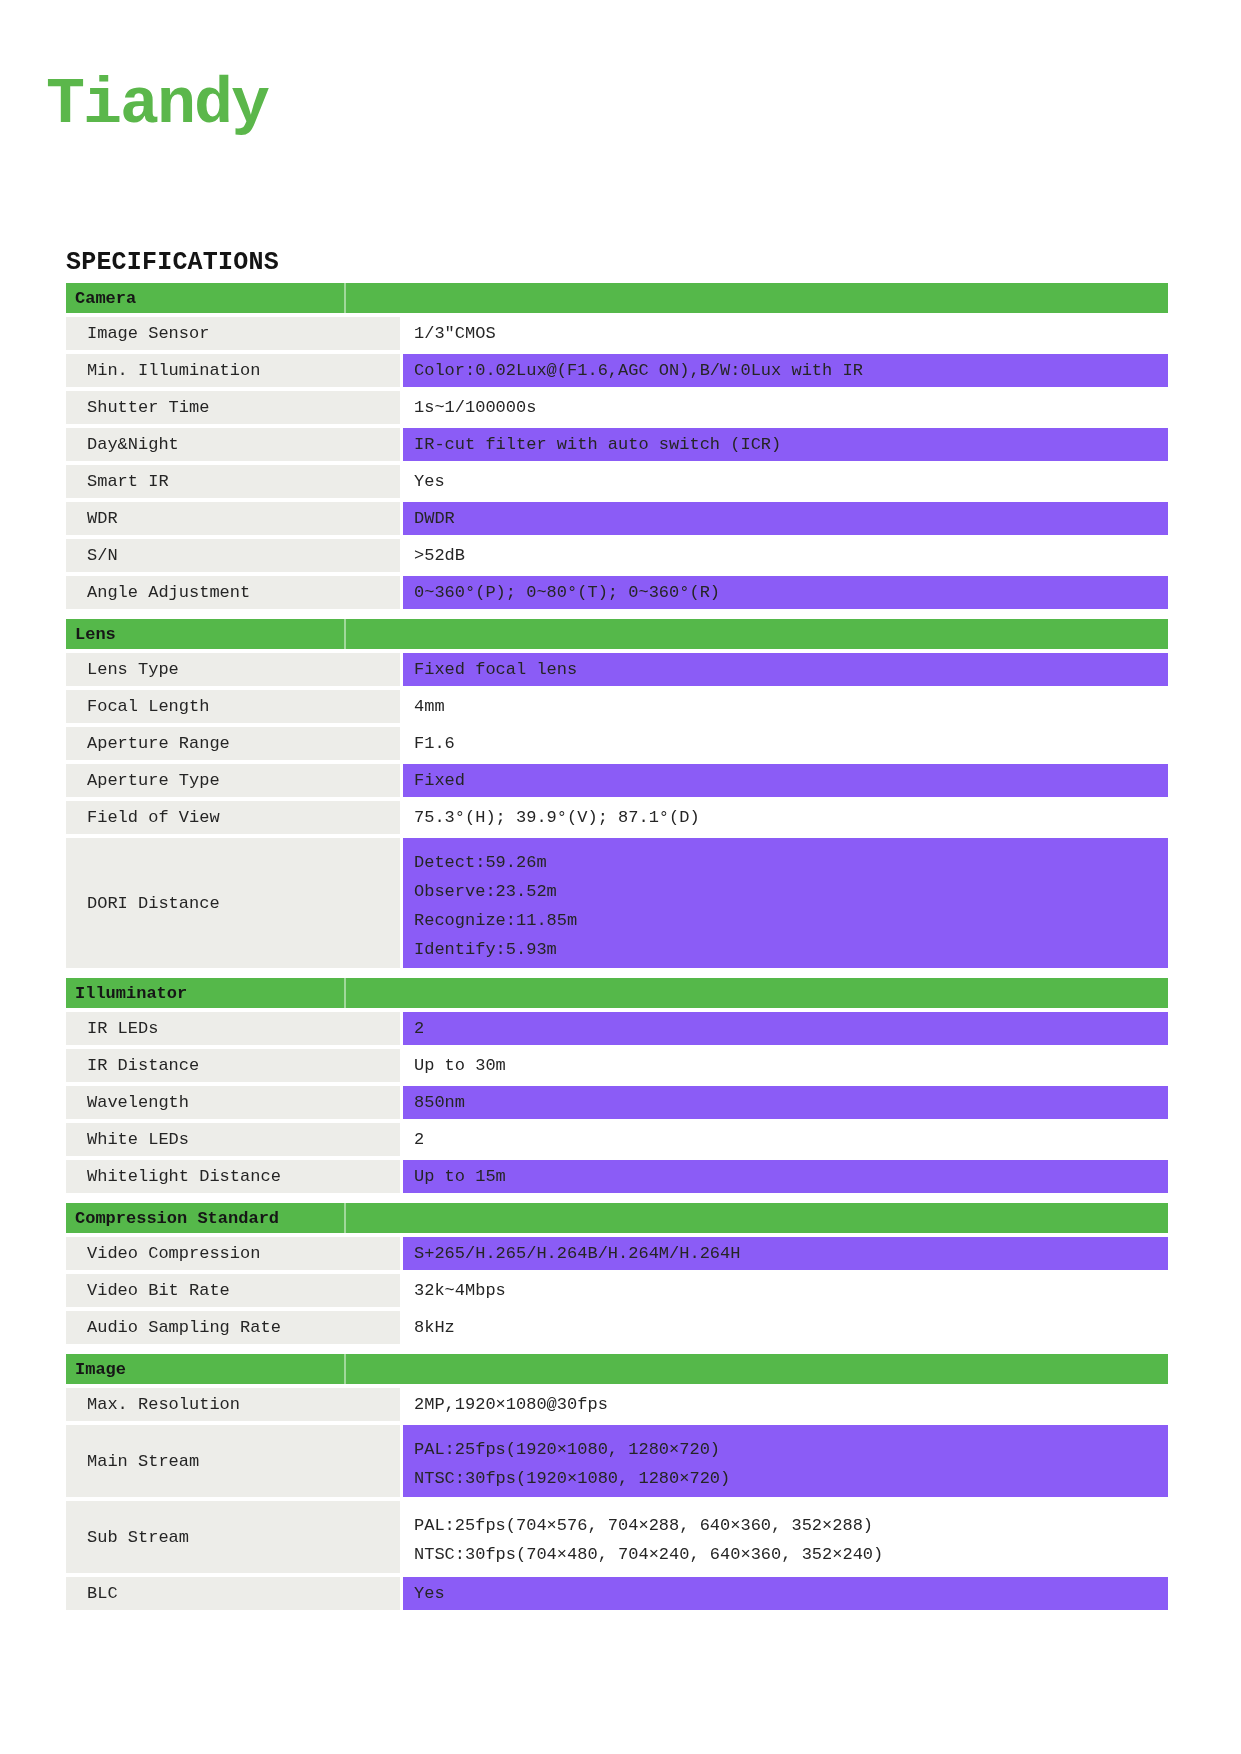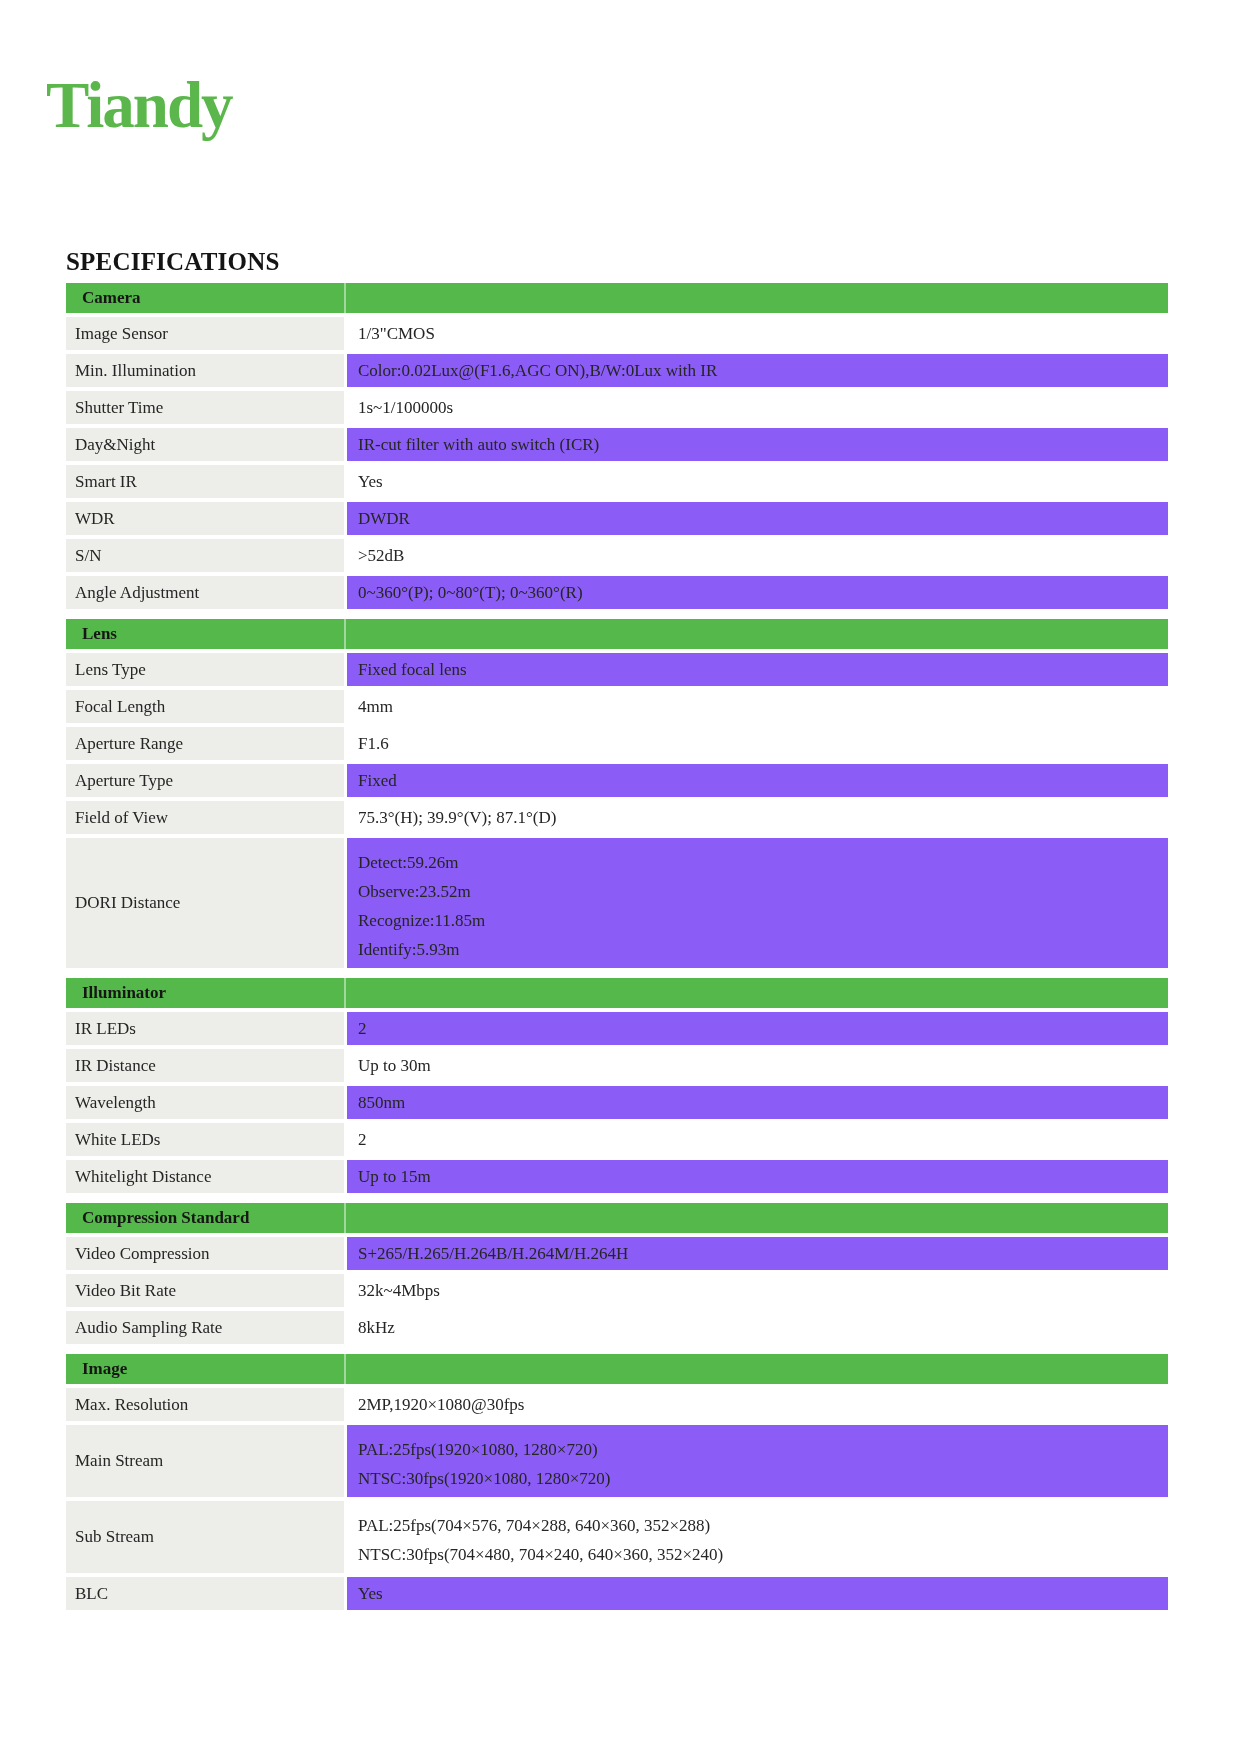--- a/index.html
+++ b/index.html
@@ -1,20 +1,20 @@
 <!DOCTYPE html>
 <html><head>
 <meta charset="utf-8">
 <style>
   html,body{margin:0;padding:0;background:#fff;}
   .page{
     position:relative;
     width:1241px;height:1754px;
     background:#ffffff;
-    font-family:Liberation Serif, serif;
+    font-family:Liberation Mono, monospace;
     color:#252525;
     overflow:hidden;
   }
   .logo{
     position:absolute;left:46px;top:68px;
     font-size:65px;font-weight:800;letter-spacing:-2px;
     color:#5BB74B;
   }
   .page-title{
     position:absolute;left:66px;top:248px;
@@ -24,30 +24,30 @@
     position:absolute;left:66px;top:283px;width:1102px;
     font-size:17px;
   }
   .section-header{
     display:flex;height:30px;background:#55B84A;
     margin:10px 0 4px 0;
   }
   .section-header.first{margin-top:0;}
   .hleft{
     width:278px;flex:none;display:flex;align-items:center;
-    padding-left:16px;box-sizing:border-box;
+    padding-left:9px;box-sizing:border-box;
     font-weight:700;color:#161616;
   }
   .hdiv{width:2px;flex:none;background:rgba(255,255,255,0.45);}
   .hright{flex:1;}
   .spec-row{display:flex;margin-bottom:4px;}
   .cell{min-height:33px;display:flex;align-items:center;box-sizing:border-box;}
   .cell.label{
-    width:278px;flex:none;background:#EDEDE9;
-    padding-left:9px;margin-right:3px;
+    width:334px;flex:none;background:#EDEDE9;
+    padding-left:21px;margin-right:3px;
   }
   .cell.value{flex:1;padding-left:11px;background:#ffffff;}
   .cell.value.shaded{background:#8b5cf6;}
   .cell.value.multi{
     flex-direction:column;align-items:flex-start;justify-content:center;
     padding-top:10px;padding-bottom:4px;
   }
   .cell.value .line{line-height:29px;}
   .footer-date{
     position:absolute;right:60px;top:1784px;

